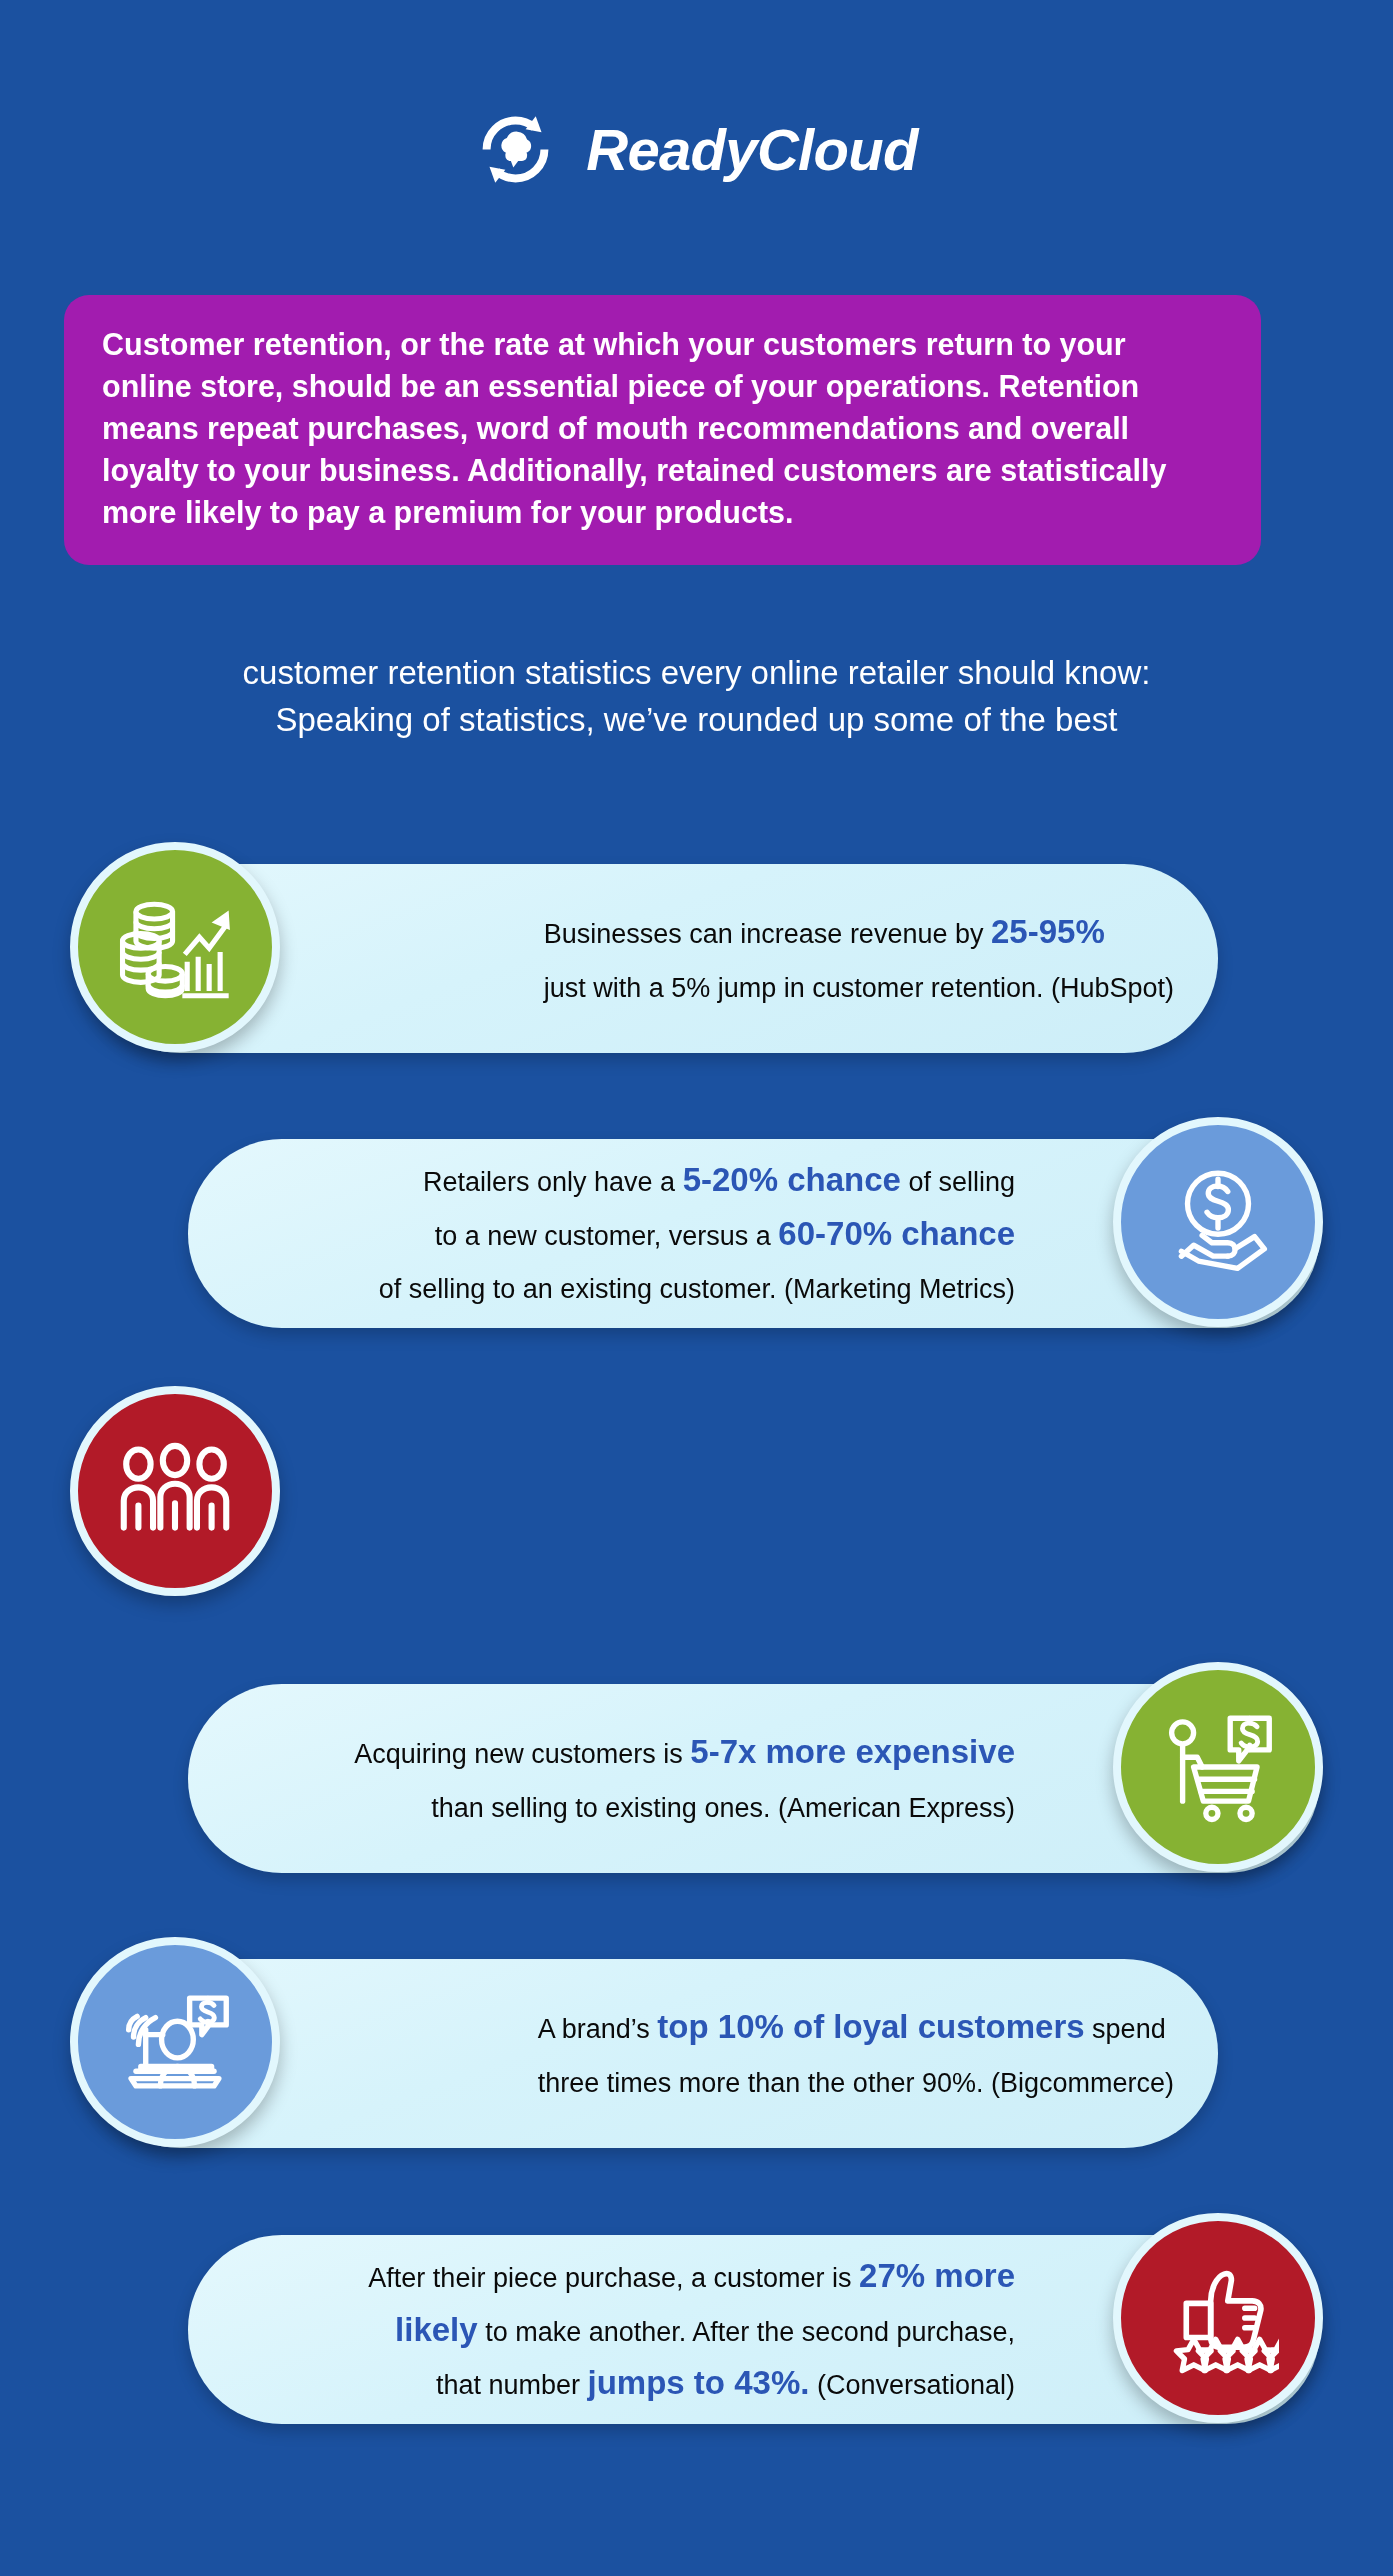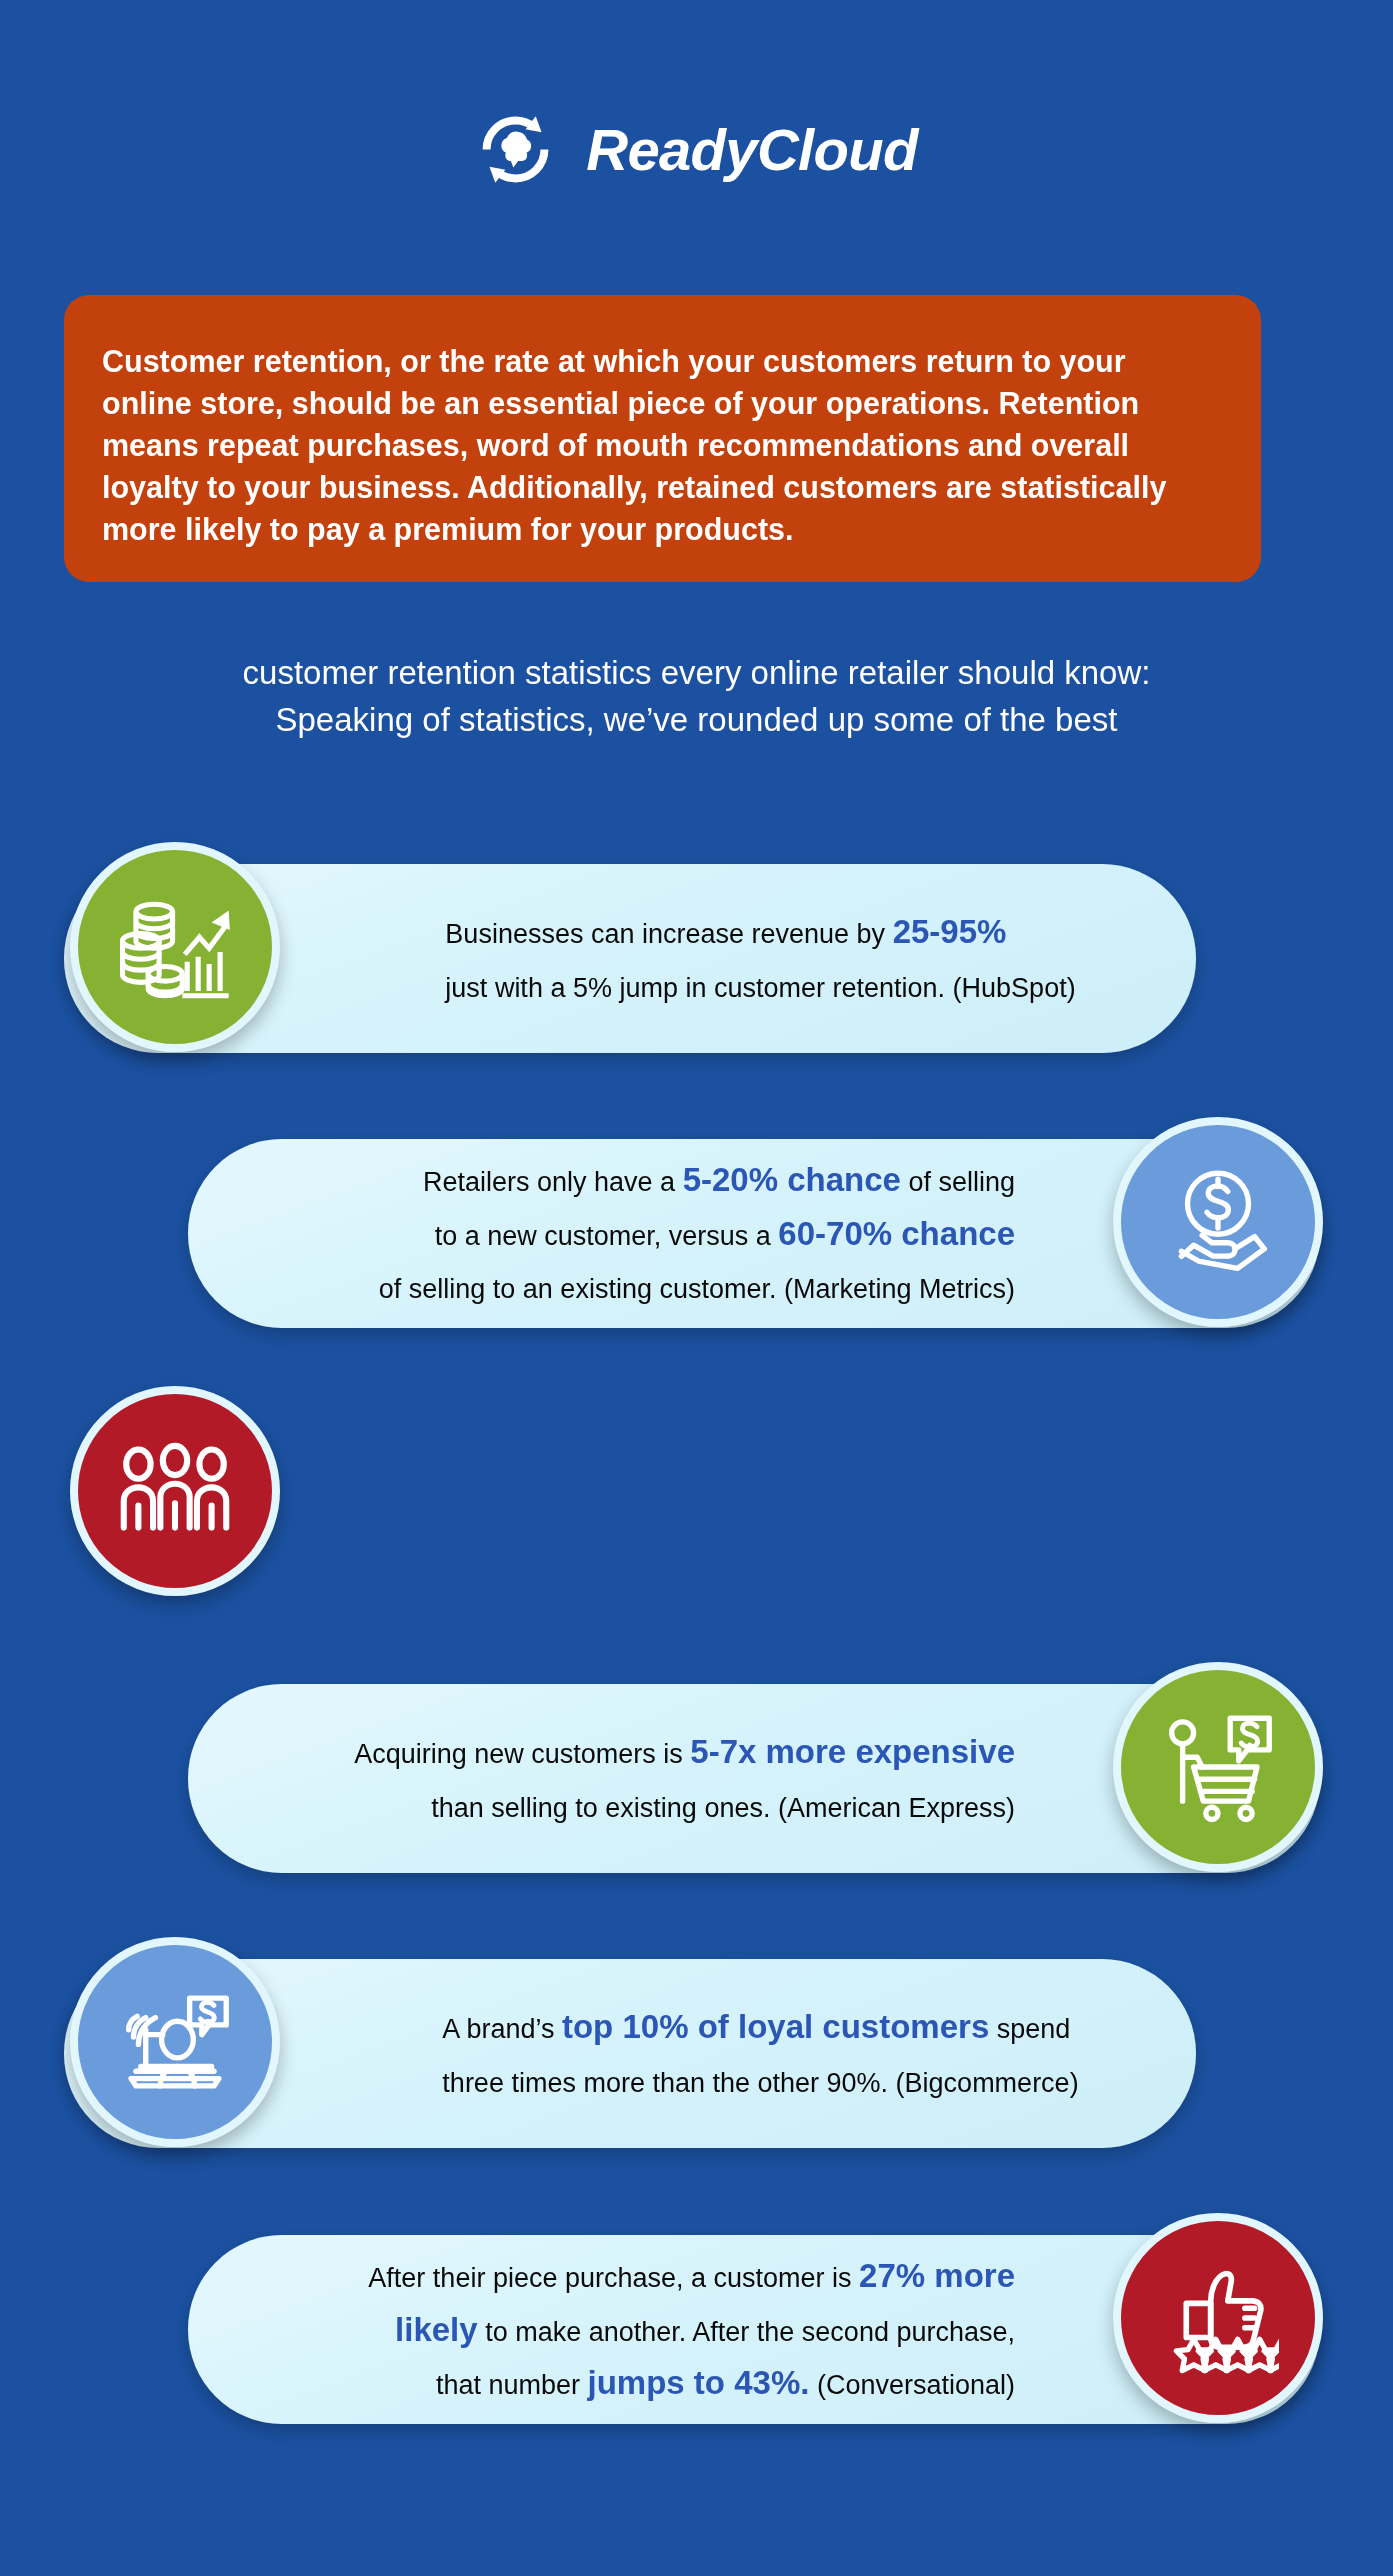--- a/index.html
+++ b/index.html
@@ -37,22 +37,22 @@
     font-family:"Liberation Sans", sans-serif;
     line-height:1;
   }
 
   
   .banner {
     position:absolute;
     left:64px; top:295px;
     width:1197px;
     border-radius:25px;
-    background:#c2410c;
-    padding:45px 38px 32px 38px;
+    background:#a21caf;
+    padding:28px 38px 32px 38px;
   }
   .banner p {
     color:#FFFFFF;
     font-size:30.5px;
     font-weight:bold;
     line-height:1.38;
     font-family:"Liberation Sans Narrow","Liberation Sans", sans-serif;
   }
 
   
@@ -76,21 +76,21 @@
   .pill {
     position:absolute;
     top:22px;
     height:189px;
     border-radius:94px;
     background:linear-gradient(160deg,#E4F8FD 0%, #D6F3FB 42%, #CDEEF8 100%);
     box-shadow:0 7.3px 16px rgba(0,0,0,0.20);
     display:flex;
     align-items:center;
   }
-  .row.left .pill  { left:64px;  width:1132px; justify-content:center; padding-left:305px; padding-right:44px; }
+  .row.left .pill  { left:86px;  width:1132px; justify-content:flex-end; padding-left:305px; padding-right:44px; }
   .row.right .pill { right:73px; width:1132px; justify-content:flex-end;   padding-right:305px; padding-left:44px; }
 
   .circle {
     position:absolute;
     top:0;
     width:210px; height:210px;
     border-radius:50%;
     border:8px solid #E2F7FD;
     box-shadow:0 8.7px 17.4px rgba(0,0,0,0.26);
     display:flex; align-items:center; justify-content:center;

